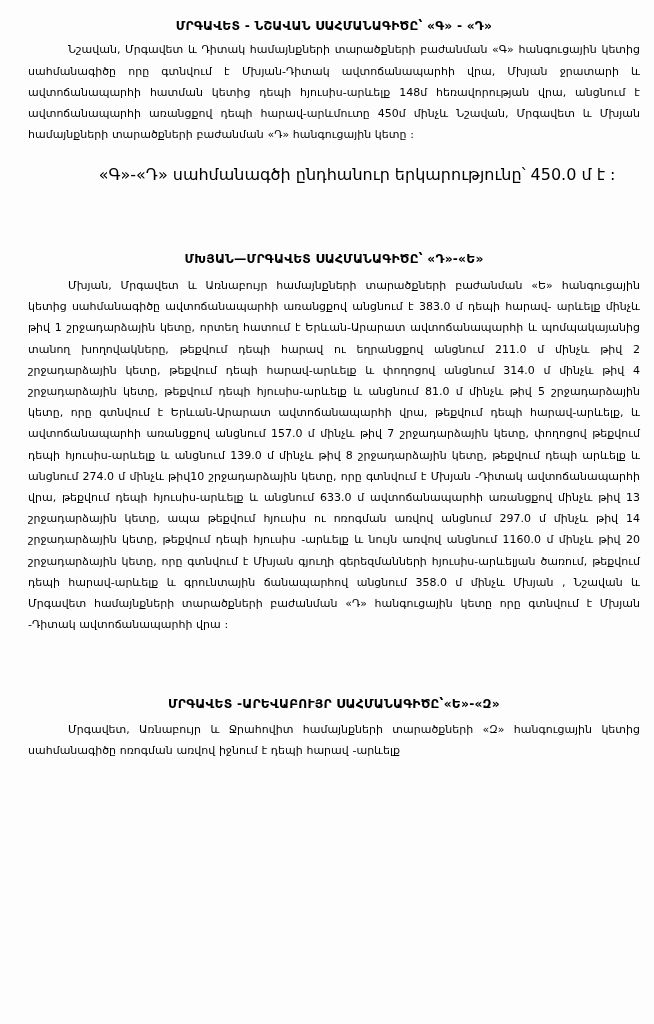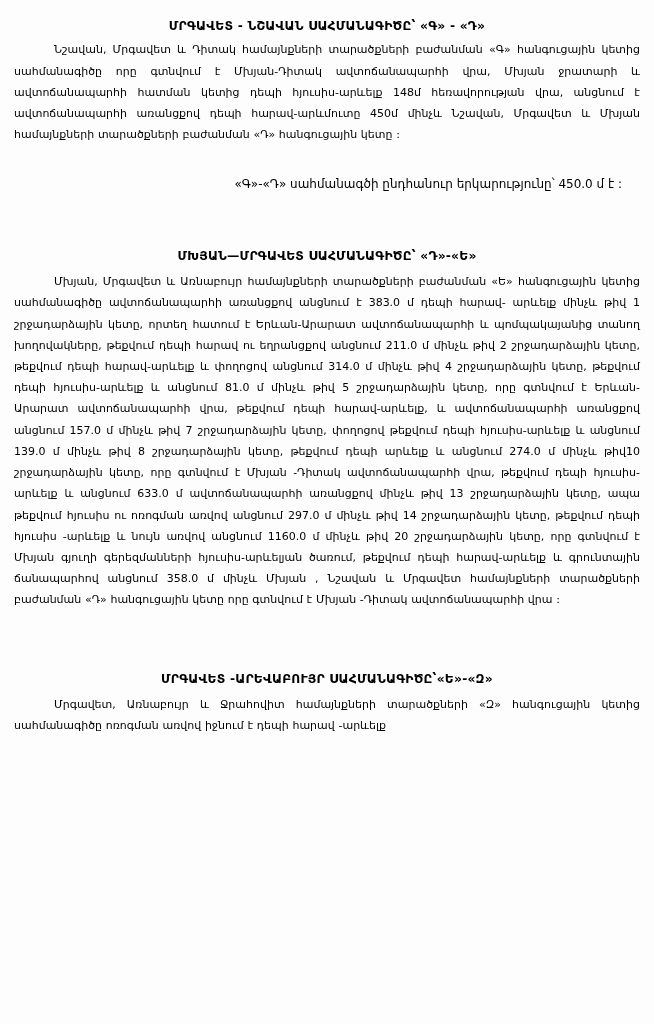--- a/index.html
+++ b/index.html
@@ -16,51 +16,51 @@
   }
   .page {
     position: relative;
     width: 654px;
     height: 1024px;
     background: #fdfdfd;
     padding: 0;
     box-sizing: border-box;
   }
   .content {
-    padding: 10px 14px 0 14px;
+    padding: 10px 14px 0 28px;
     box-sizing: border-box;
   }
   .heading {
     text-align: center;
     font-size: 12.3px;
     font-weight: bold;
     letter-spacing: 0.2px;
     line-height: 1.5;
     margin: 0 0 4px 0;
     white-space: nowrap;
   }
   .heading.h-first { margin-top: 7px; }
-  .heading.h-second { margin-top: 16px; margin-bottom: 6px; }
+  .heading.h-second { margin-top: 38px; margin-bottom: 6px; }
   .heading.h-third { margin-top: 24px; margin-bottom: 6px; }
   .para {
     font-size: 11px;
     line-height: 1.93;
     text-align: justify;
     text-justify: inter-word;
     text-indent: 38px;
     margin: 0;
     word-spacing: 0.2px;
   }
   .para.lead-in { text-indent: 40px; }
   .summary {
-    font-size: 12px;
+    font-size: 16px;
     line-height: 1.93;
     text-indent: 46px;
-    margin: 18px;
-    text-align: right;
+    margin: 5px;
+    text-align: center;
   }
   .spacer-sm { height: 9px; }
   .spacer-md { height: 17px; }
   .spacer-lg { height: 26px; }
 </style>
 </head>
 <body>
 
 <div class="page">
   <div class="content">

